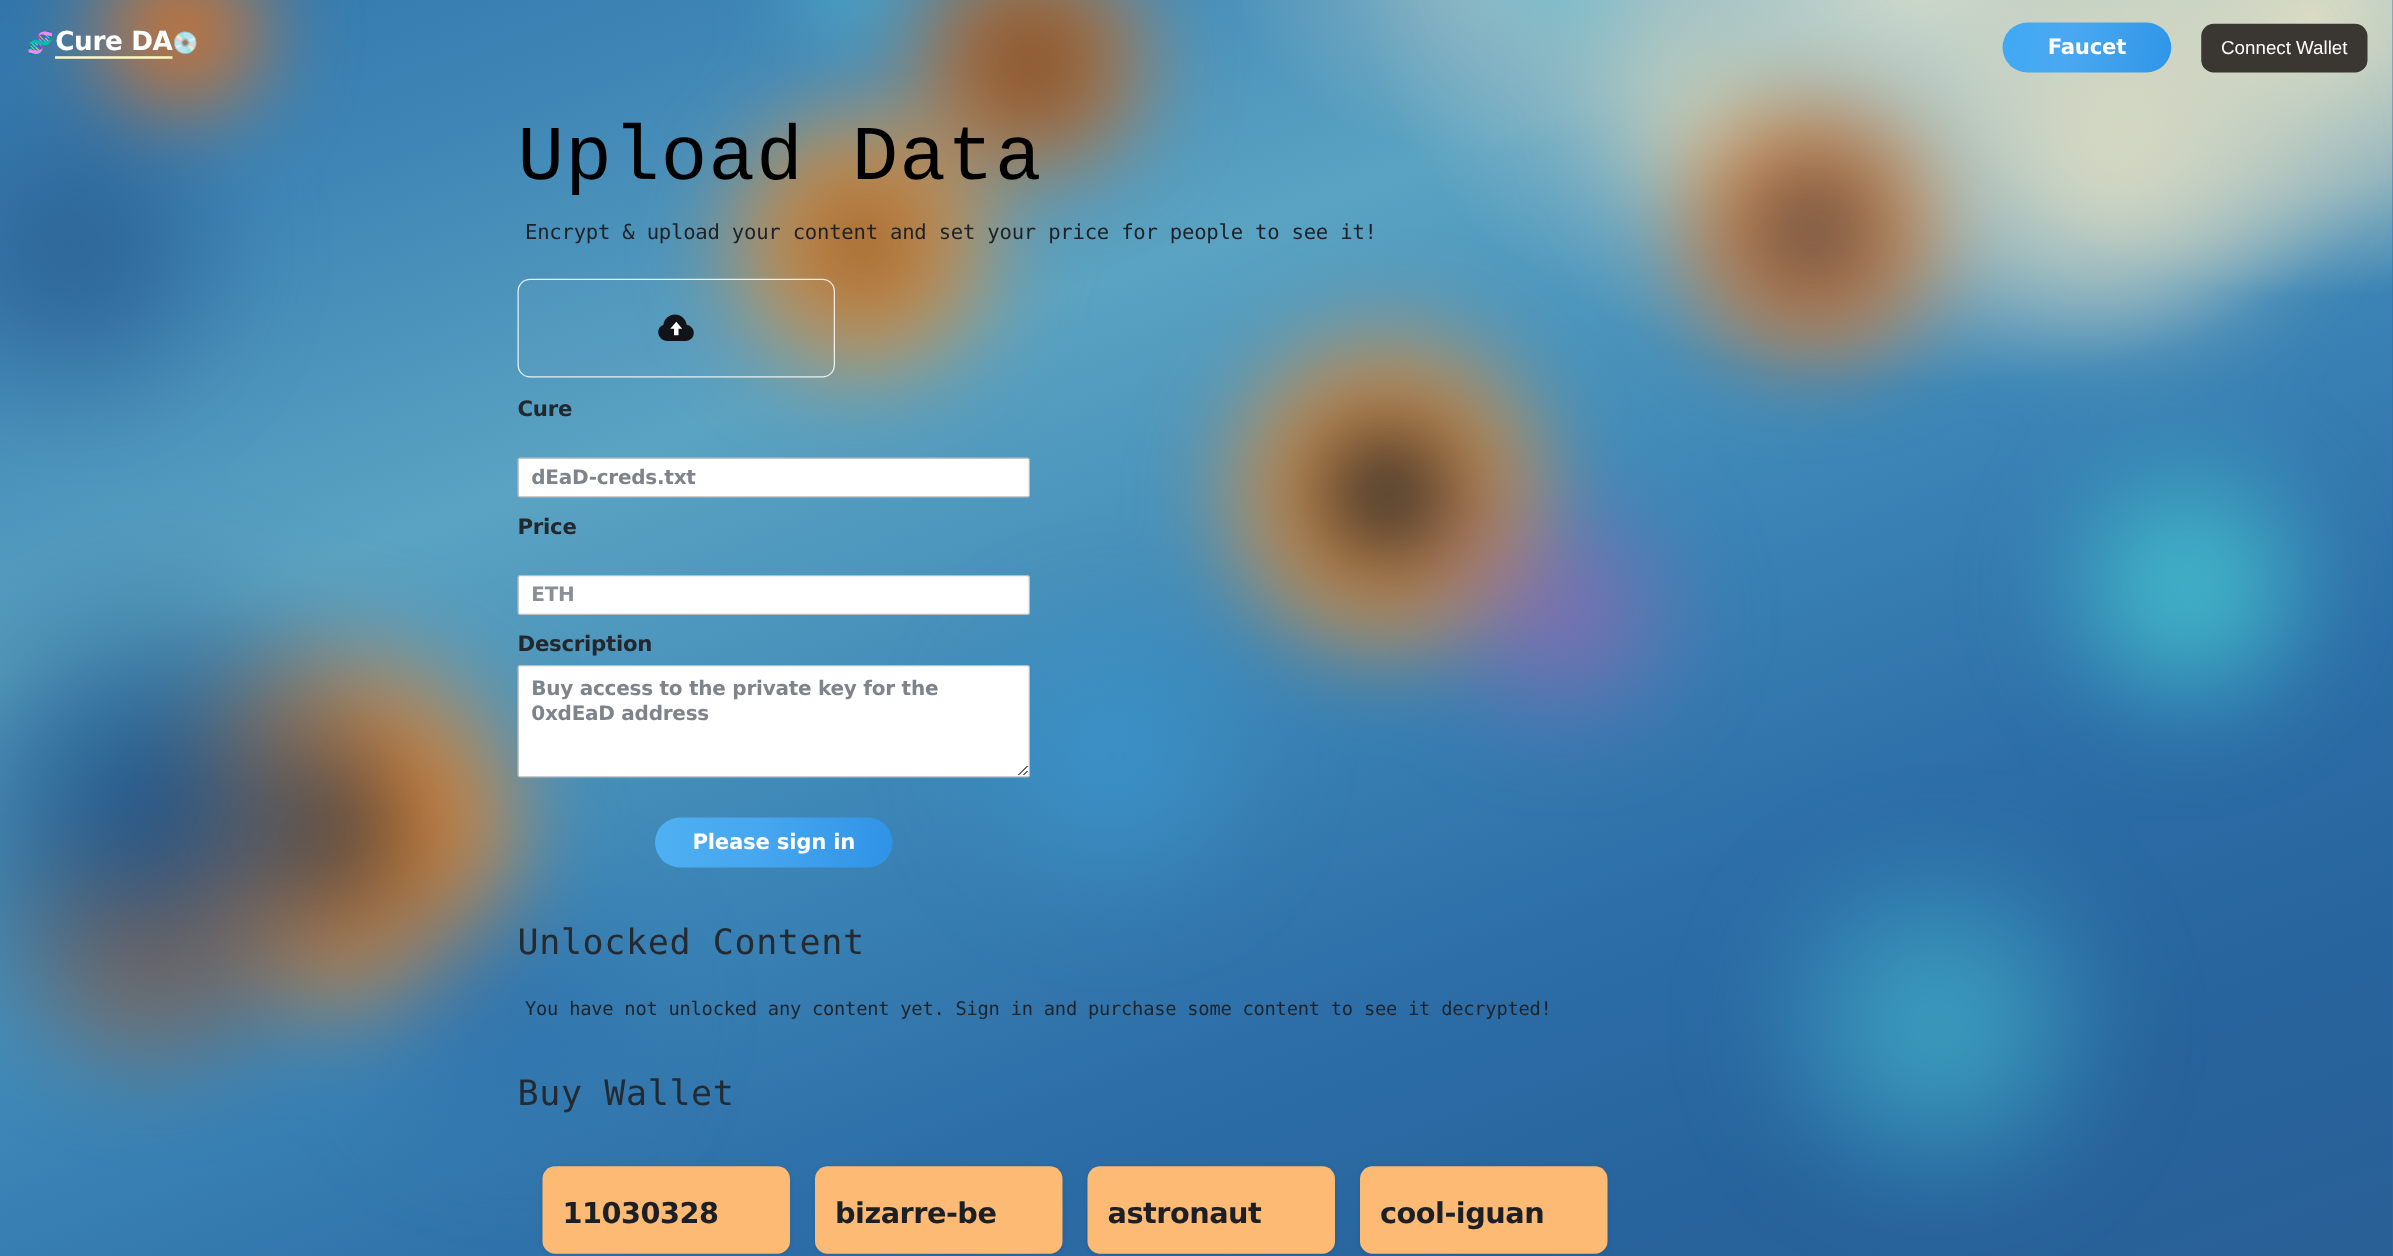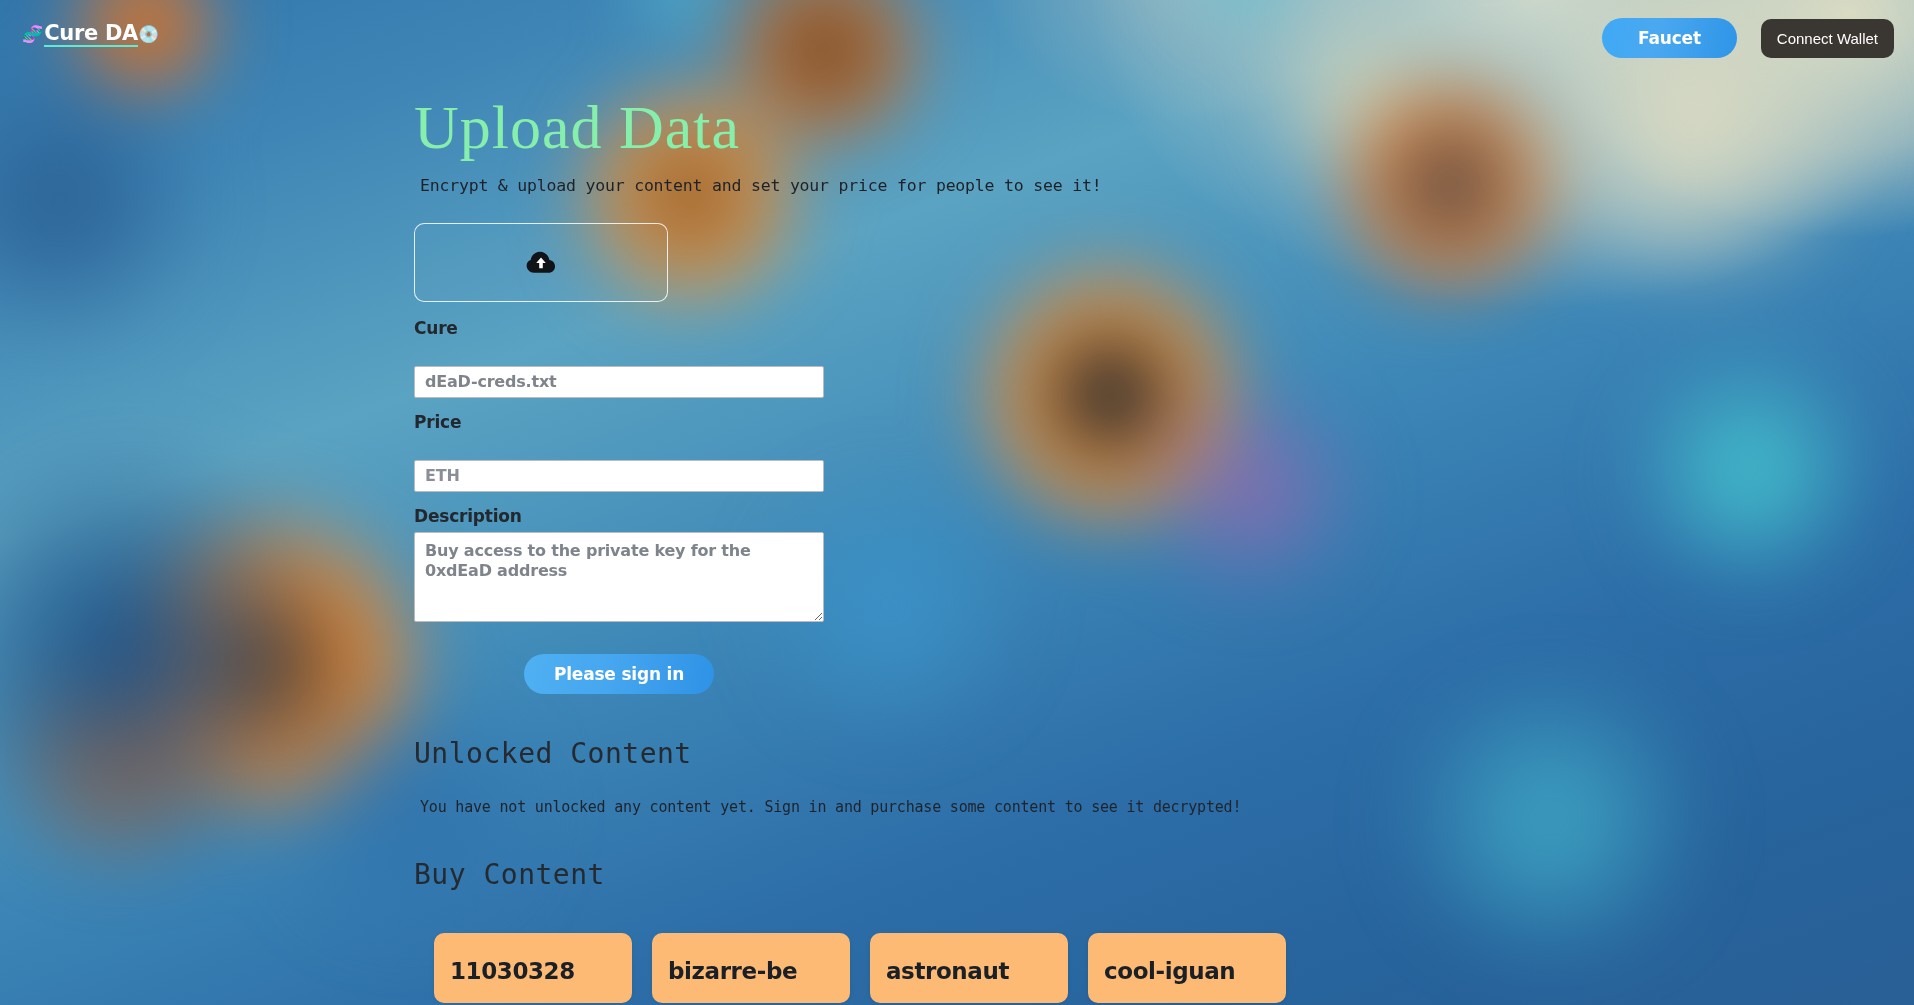--- a/index.html
+++ b/index.html
@@ -57,21 +57,21 @@
     align-items: center;
     gap: 0px;
     text-decoration: none;
   }
   .brand-text {
     font-family: "DejaVu Sans", sans-serif;
     font-weight: bold;
     font-size: 21px;
     color: #ffffff;
     letter-spacing: -0.3px;
-    border-bottom: 2px solid #5eead4;
+    border-bottom: 2px solid #fef9c3;
     line-height: 1.05;
     padding-bottom: 1px;
   }
   .brand-emoji {
     font-size: 17px;
     line-height: 1;
   }
   .brand-emoji.left { margin-right: 1px; }
 
   .header-actions {
@@ -106,24 +106,24 @@
   }
 
   
   .page {
     position: relative;
     z-index: 5;
     padding-left: 414px;
     padding-top: 96px;
   }
   .page-title {
-    font-family: Liberation Serif, serif;
+    font-family: Liberation Mono, monospace;
     font-size: 62px;
     font-weight: normal;
-    color: #86efac;
+    color: #000000;
     margin: 0;
     line-height: 1;
     letter-spacing: 1px;
   }
   .page-subtitle {
     font-family: "DejaVu Sans Mono", monospace;
     font-size: 16.5px;
     color: #1e2228;
     margin: 20px 0 0 6px;
     line-height: 1;
@@ -328,21 +328,21 @@
     <textarea class="text-area" style="">Buy access to the private key for the 0xdEaD address</textarea>
 
     <div class="signin-wrap">
       <button class="btn-signin">Please sign in</button>
     </div>
   </div>
 
   <h2 class="section-heading">Unlocked Content</h2>
   <div class="section-note">You have not unlocked any content yet. Sign in and purchase some content to see it decrypted!</div>
 
-  <h2 class="section-heading">Buy Content</h2>
+  <h2 class="section-heading">Buy Wallet</h2>
 
   <div class="cards-row">
     <div class="content-card">
       <div class="card-title">11030328</div>
     </div>
     <div class="content-card">
       <div class="card-title">bizarre-be</div>
     </div>
     <div class="content-card">
       <div class="card-title">astronaut</div>

